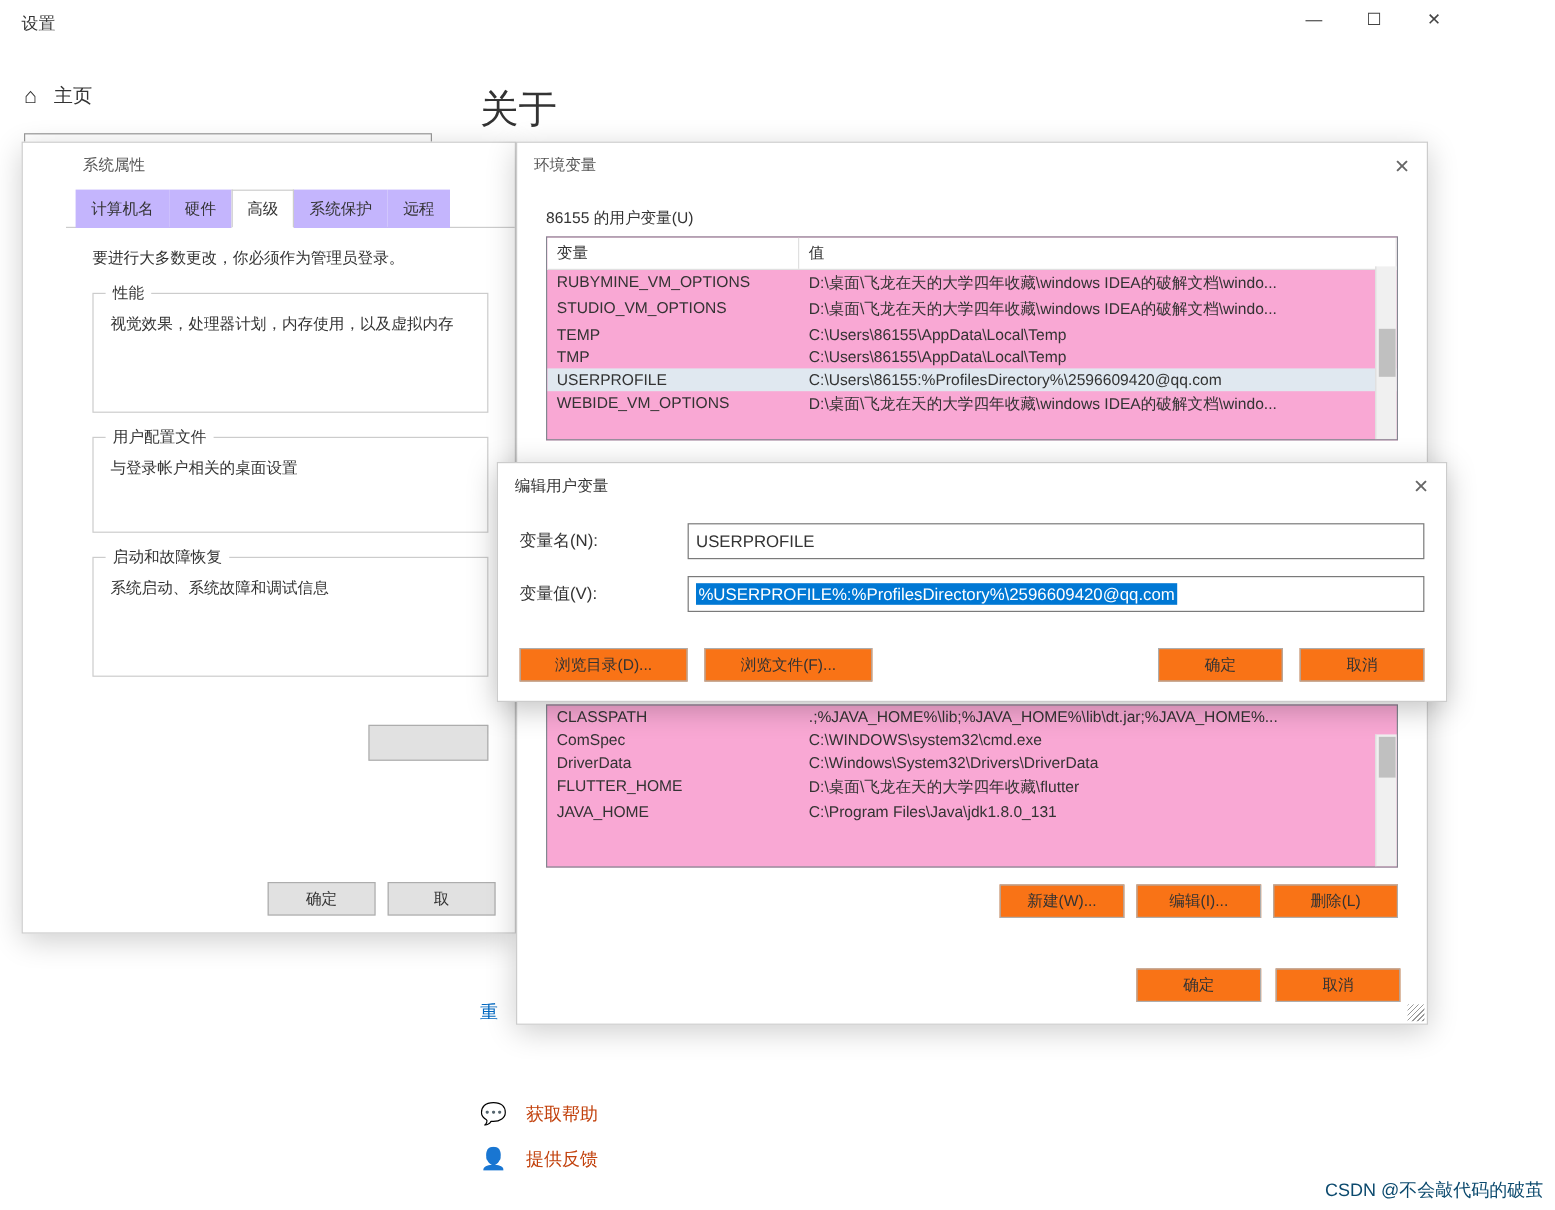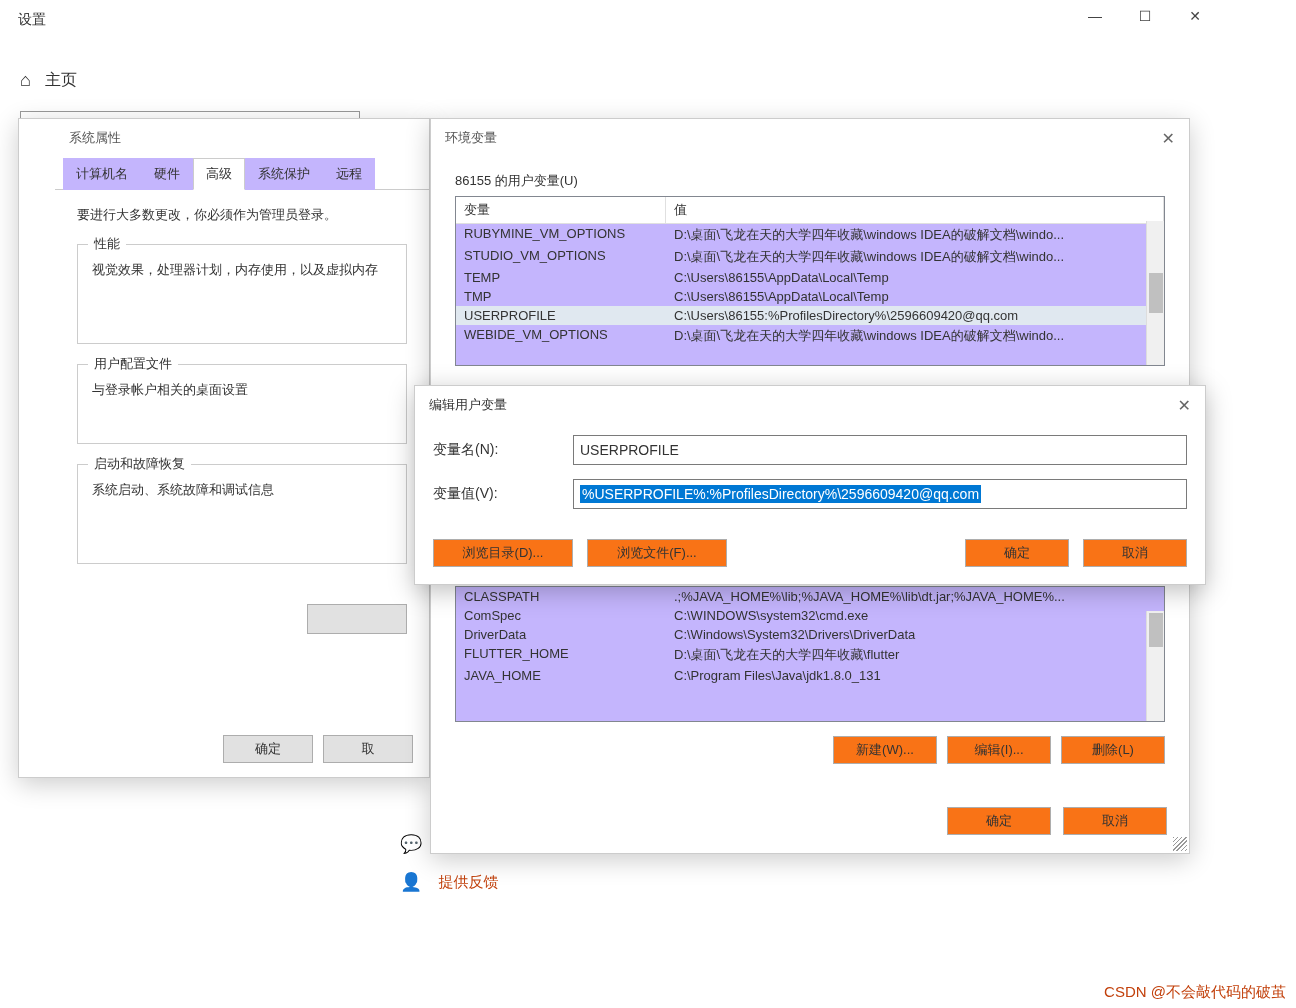--- a/index.html
+++ b/index.html
@@ -41,21 +41,21 @@
 .sysprops-footer { position: absolute; bottom: 14px; right: 16px; display: flex; gap: 10px; }
 .btn { min-width: 90px; height: 28px; padding: 0 12px; background: #e1e1e1; border: 1px solid #adadad; font-size: 13px; display: inline-flex; align-items: center; justify-content: center; }
 .btn.cut { overflow: hidden; }
 
 
 .envvars { position: absolute; left: 430px; top: 118px; width: 760px; height: 736px; background: #fff; border: 1px solid #ccc; box-shadow: 0 6px 24px rgba(0,0,0,0.2); }
 .envvars-title { padding: 10px 14px; font-size: 13px; color: #555; display: flex; justify-content: space-between; }
 .close-x { font-size: 16px; color: #666; }
 .env-section { padding: 14px 24px 0; }
 .env-label { font-size: 13px; margin-bottom: 6px; }
-.env-table { border: 1px solid #828790; height: 170px; background: #c4b5fd; position: relative; overflow: hidden; }
+.env-table { border: 1px solid #828790; height: 170px; background: #f9a8d4; position: relative; overflow: hidden; }
 .env-head { display: flex; background: #fff; border-bottom: 1px solid #e0e0e0; }
 .env-head .col { padding: 4px 8px; font-size: 13px; border-right: 1px solid #e0e0e0; }
 .col-var { width: 210px; }
 .col-val { flex: 1; }
 .env-rows { overflow-y: auto; height: 146px; }
 .env-row { display: flex; font-size: 13px; }
 .env-row .col { padding: 2px 8px; overflow: hidden; white-space: nowrap; text-overflow: ellipsis; }
 .env-row.selected { background: #e0e8f0; }
 .scrollbar-track { position: absolute; right: 0; top: 24px; bottom: 0; width: 18px; background: #f0f0f0; border-left: 1px solid #ddd; }
 .scrollbar-thumb { position: absolute; left: 2px; width: 14px; background: #c0c0c0; }
@@ -69,21 +69,21 @@
 .editvar-body { padding: 10px 18px; }
 .editvar-row { display: flex; align-items: center; margin-bottom: 14px; }
 .editvar-row label { width: 140px; font-size: 14px; }
 .editvar-row .input { flex: 1; height: 30px; border: 1px solid #7a7a7a; padding: 0 6px; display: flex; align-items: center; font-size: 14px; }
 .editvar-row .input.selected { background: #fff; }
 .editvar-row .input.selected span { background: #0078d4; color: #fff; padding: 1px 2px; }
 .editvar-footer { display: flex; justify-content: space-between; padding: 6px 18px 0; }
 .editvar-footer .left-btns, .editvar-footer .right-btns { display: flex; gap: 14px; }
 .btn2 { min-width: 104px; height: 28px; background: #f97316; border: 1px solid #adadad; font-size: 13px; display: inline-flex; align-items: center; justify-content: center; padding: 0 14px; }
 
-.watermark { position: absolute; right: 10px; bottom: 6px; color: #c2410c; font-size: 15px; }
+.watermark { position: absolute; right: 10px; bottom: 6px; color: #0c4a6e; font-size: 15px; }
 </style>
 </head>
 <body>
 
 <div class="settings-window">
   <div class="settings-titlebar">
     <span class="title">设置</span>
     <div class="wincontrols">
       <div class="winbtn">—</div>
       <div class="winbtn">☐</div>
@@ -106,20 +106,21 @@
             <span class="nav-icon">🗐</span>
             <span>剪贴板</span>
           </div>
         <div class="nav-item">
             <span class="nav-icon">&lt;</span>
             <span>远程桌面</span>
           </div>
       </div>
     </div>
     <div class="settings-main">
+      <div class="page-title">关于</div>
       <div style="height:680px"></div>
       <div class="reset-link">重</div>
       <div style="height:56px"></div>
       <div class="link-row">
           <span class="icon">💬</span>
           <a>获取帮助</a>
         </div>
       <div class="link-row">
           <span class="icon">👤</span>
           <a>提供反馈</a>

